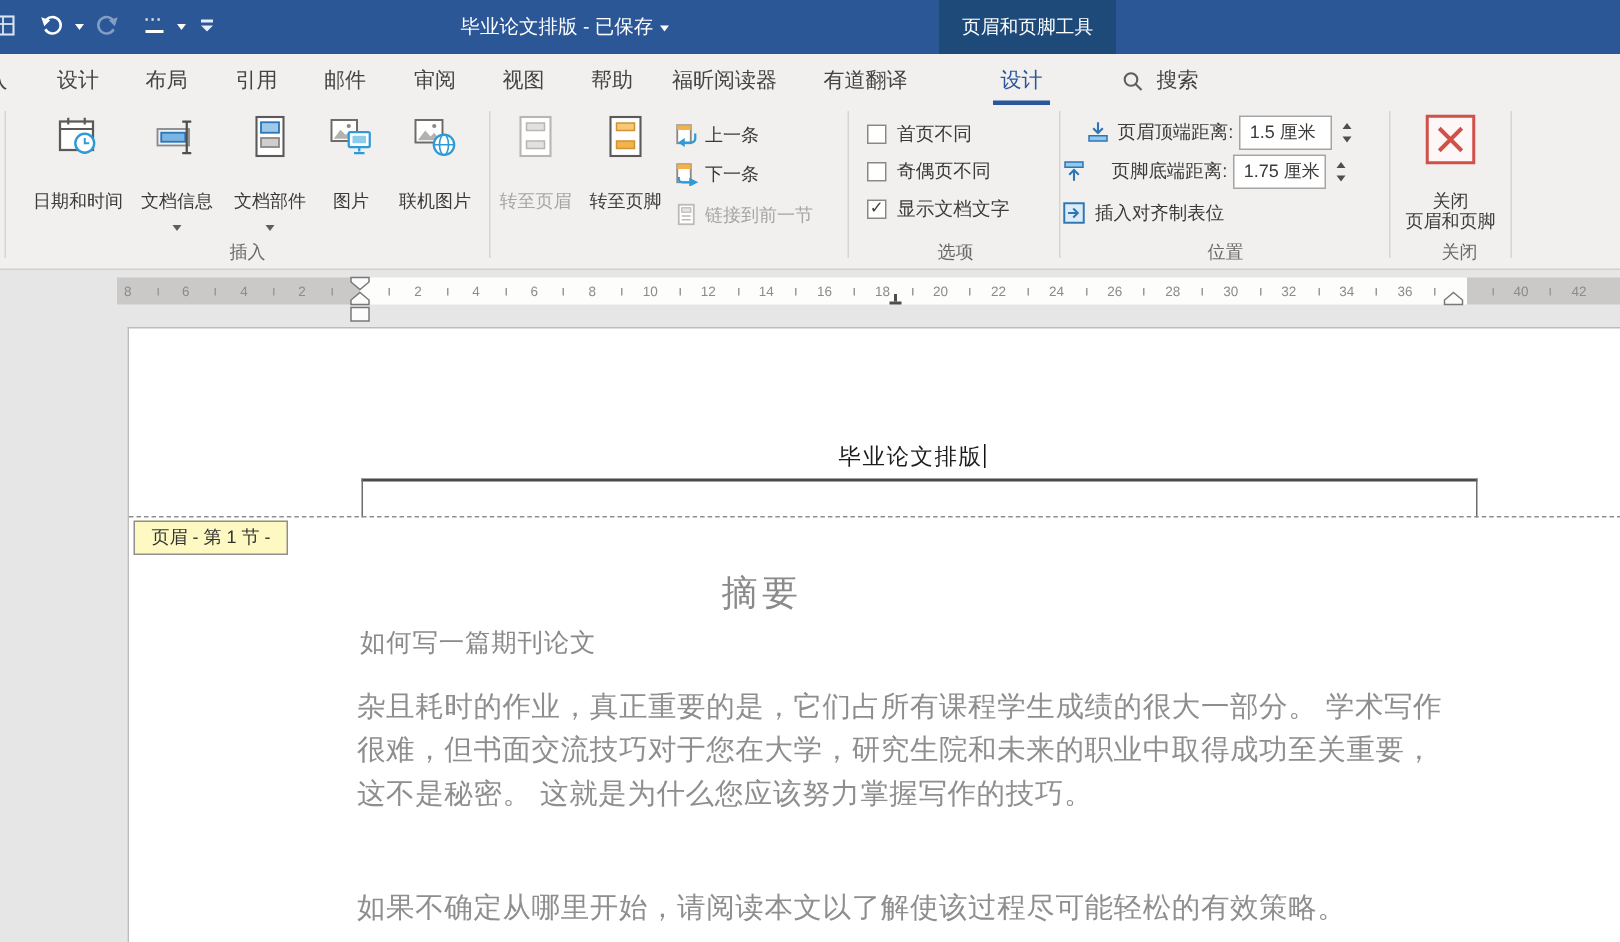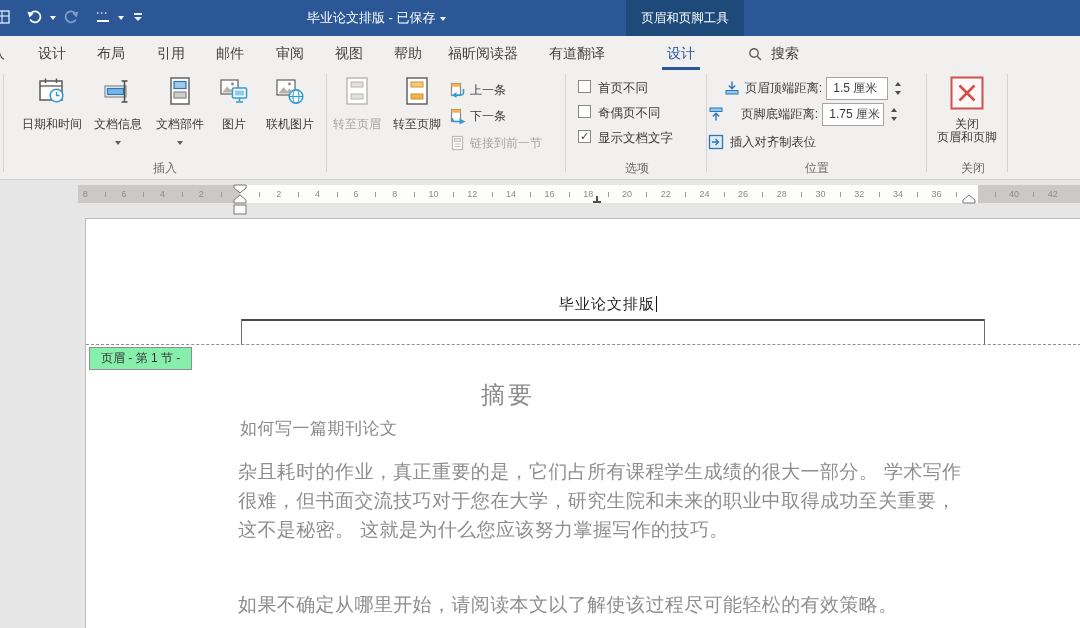--- a/index.html
+++ b/index.html
@@ -22,28 +22,28 @@
   #search-box { position:absolute; left:748px; top:0; height:34px; line-height:34px; font-size:14px; color:#444; }
   #search-box svg { vertical-align:middle; margin-right:8px; }
 
   
   #ribbon { position:absolute; left:0; top:70px; width:1080px; height:110px; background:#f1f0ee; border-bottom:1px solid #d2d0ce; }
   .rgroup { position:absolute; top:0; height:109px; }
   .grp-label { position:absolute; top:90px; left:0; width:100%; text-align:center; font-size:12px; color:#6a6967; }
   .rdivider { position:absolute; top:4px; height:98px; width:1px; background:#d7d5d3; }
   .bigbtn { position:absolute; top:4px; text-align:center; cursor:default; }
   .bigbtn .bicon { height:34px; display:flex; align-items:flex-start; justify-content:center; padding-top:2px; }
-  .bigbtn .blabel { font-size:12px; color:#3b3a39; line-height:13px; margin-top:10px; white-space:nowrap; }
+  .bigbtn .blabel { font-size:12px; color:#3b3a39; line-height:13px; margin-top:20px; white-space:nowrap; }
   .bigbtn .blabel.two { line-height:13px; }
   .bigbtn.disabled .blabel { color:#a7a5a3; }
   .btn-caret { display:inline-block; width:0; height:0; border-left:3.5px solid transparent; border-right:3.5px solid transparent; border-top:4px solid #5f5e5c; margin-top:4px; }
   .smallrow { position:absolute; left:120px; height:20px; font-size:12px; color:#3b3a39; white-space:nowrap; display:flex; align-items:center; }
   .smallrow svg { margin-right:4px; }
   .smallrow.disabled { color:#a7a5a3; }
-  .optrow { position:absolute; left:10px; height:18px; display:flex; align-items:flex-start; font-size:12.5px; color:#3b3a39; }
+  .optrow { position:absolute; left:10px; height:18px; display:flex; align-items:center; font-size:12.5px; color:#3b3a39; }
   .cb-box { width:13px; height:13px; border:1.5px solid #8a8886; background:#fff; margin-right:7px; font-size:11px; line-height:10px; text-align:center; color:#3b3a39; }
   .posrow { position:absolute; height:24px; display:flex; align-items:center; font-size:12.3px; color:#3b3a39; white-space:nowrap; }
   .spinbox { width:62px; height:23px; border:1px solid #a6a4a2; background:#fff; font-size:12px; line-height:21px; padding-left:6px; margin-left:4px; }
   .spincol { display:inline-flex; flex-direction:column; justify-content:center; margin-left:5px; height:23px; }
   .spin-up, .spin-dn { width:9px; height:9px; display:flex; align-items:center; justify-content:center; }
   .spin-up i { width:0; height:0; border-left:3.5px solid transparent; border-right:3.5px solid transparent; border-bottom:4px solid #4f4e4c; }
   .spin-dn i { width:0; height:0; border-left:3.5px solid transparent; border-right:3.5px solid transparent; border-top:4px solid #4f4e4c; }
 
   
   #docarea { position:absolute; left:0; top:180px; width:1080px; height:448px; background:#e7e6e6; }
@@ -52,21 +52,21 @@
   .ruler-num { position:absolute; top:0; height:18px; line-height:18px; transform:translateX(-50%); font-size:9px; color:#8c8b8a; }
   .ruler-tick { position:absolute; top:7px; width:1px; height:5px; background:#9a9997; }
   .rmarker { position:absolute; }
 
   #page { position:absolute; left:85px; top:38px; width:995px; height:410px; background:#fff; border-top:1px solid #bdbcbb; border-left:1px solid #bdbcbb; }
   #hdr-text { position:absolute; left:473px; top:76px; font-size:15px; color:#1d1d1d; letter-spacing:1px; white-space:nowrap; }
   #hdr-cursor { display:inline-block; width:1px; height:16px; background:#111; vertical-align:-3px; margin-left:1px; }
   #hdr-underline { position:absolute; left:155px; top:100px; width:744px; height:2px; background:#4a4a4a; }
   .hdr-endtick { position:absolute; top:100px; width:1px; height:26px; background:#6d6d6d; }
   #hdr-dashed { position:absolute; left:0; top:125px; width:995px; border-top:1px dashed #8f8f8f; }
-  #hdr-tag { position:absolute; left:3px; top:128px; height:23px; line-height:21px; padding:0 11px; background:#86efac; border:1px solid #8f8f8f; font-size:12px; color:#333; white-space:nowrap; }
+  #hdr-tag { position:absolute; left:3px; top:128px; height:23px; line-height:21px; padding:0 11px; background:#fef9c3; border:1px solid #8f8f8f; font-size:12px; color:#333; white-space:nowrap; }
   #doc-heading { position:absolute; left:362px; top:160px; width:120px; text-align:center; font-size:24px; letter-spacing:3px; color:#8a8a8a; font-family:"Liberation Serif","DejaVu Serif",serif; }
   #doc-subtitle { position:absolute; left:154px; top:198px; font-size:17px; color:#8a8a8a; letter-spacing:0.5px; white-space:nowrap; }
   #para1 { position:absolute; left:152px; top:238px; font-size:19px; color:#8e8e8e; letter-spacing:0.4px; }
   #para1 .bodyline { height:29px; line-height:29px; white-space:nowrap; }
   #para2 { position:absolute; left:152px; top:373px; font-size:19px; color:#8e8e8e; letter-spacing:0.4px; white-space:nowrap; }
 </style>
 </head>
 <body>
 
 <div id="titlebar">

